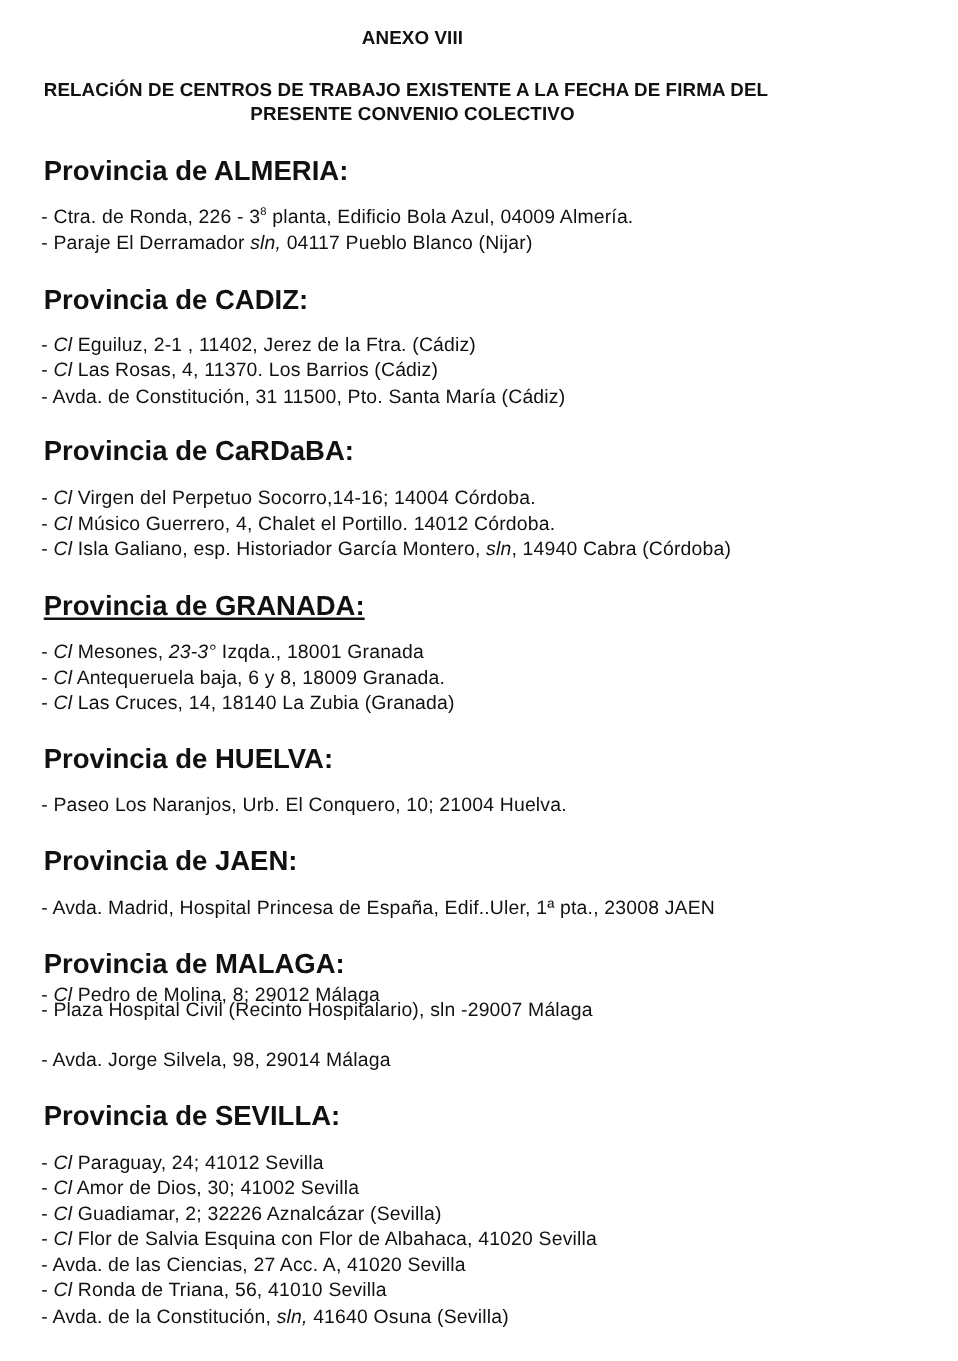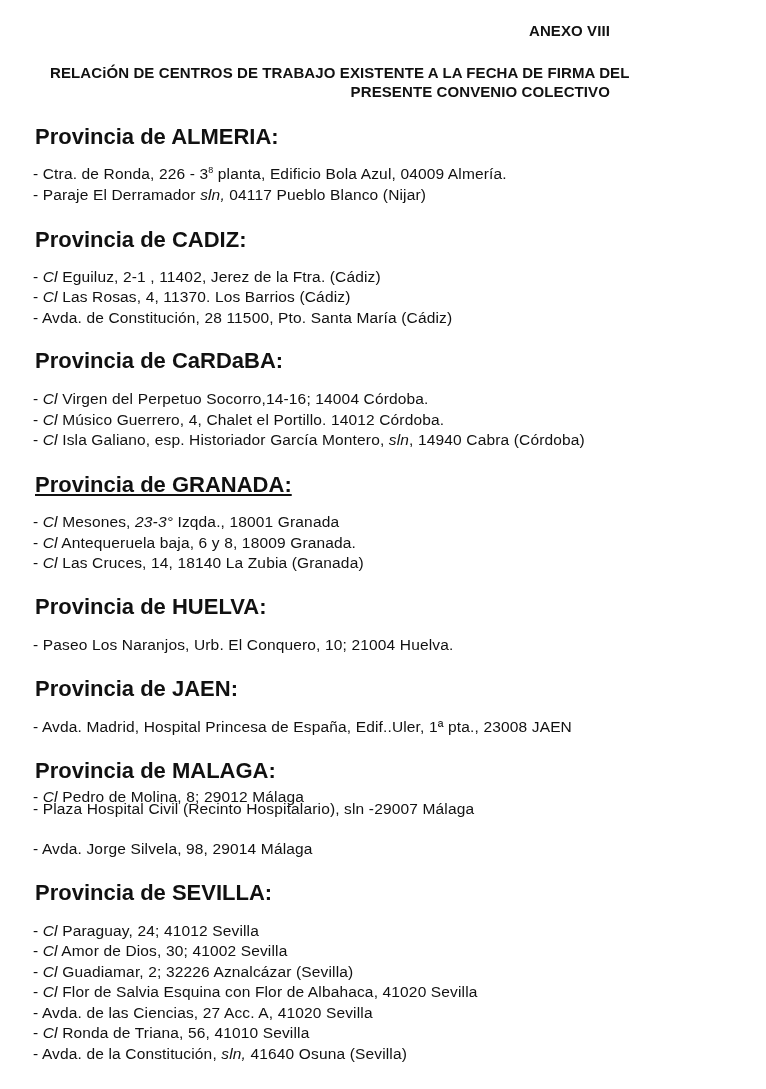--- a/index.html
+++ b/index.html
@@ -1,41 +1,41 @@
 <!DOCTYPE html>
 <html><head>
   <meta charset="utf-8">
   <style>
     html, body { margin: 0; padding: 0; background: #ffffff; }
     body { width: 766px; height: 1089px; position: relative; overflow: hidden;
            font-family: "Liberation Sans", "DejaVu Sans", sans-serif; color: #111; }
     .abs { position: absolute; white-space: nowrap; }
-    .center { left: 0; width: 610px; text-align: right; }
+    .center { left: 0; width: 610px; text-align: center; }
     .title { font-weight: bold; font-size: 15px; letter-spacing: 0.1px; }
     .prov { left: 35px; font-weight: bold; font-size: 22px; }
     .line { left: 33px; font-size: 15.5px; letter-spacing: 0.15px; text-align: right; }
     i { font-style: italic; }
     sup { font-size: 9px; vertical-align: super; line-height: 0; }
   </style>
 </head>
 <body>
 
 <div>
   <div class="abs center title" style="top:22px; padding-left:50px; box-sizing:border-box;">ANEXO VIII</div>
-  <div class="abs center title" style="top:64px; padding-left:50px; box-sizing:border-box;">RELACiÓN DE CENTROS DE TRABAJO EXISTENTE A LA FECHA DE FIRMA DEL</div>
+  <div class="abs center title" style="top:64px; padding-left:35px; box-sizing:border-box;">RELACiÓN DE CENTROS DE TRABAJO EXISTENTE A LA FECHA DE FIRMA DEL</div>
   <div class="abs center title" style="top:83px; padding-left:50px; box-sizing:border-box;">PRESENTE CONVENIO COLECTIVO</div>
 
   <div class="abs prov" style="top:124px;">Provincia de ALMERIA:</div>
   <div class="abs line" style="top:165px;"><span>- Ctra. de Ronda, 226 -  3</span><sup>8</sup><span> planta, Edificio Bola Azul, 04009 Almería.</span></div>
   <div class="abs line" style="top:186px;"><span>- Paraje El Derramador </span><i>sln,</i><span> 04117 Pueblo Blanco (Nijar)</span></div>
 
   <div class="abs prov" style="top:227px;">Provincia de CADIZ:</div>
   <div class="abs line" style="top:268px;"><span>- </span><i>Cl</i><span> Eguiluz, 2-1 , 11402, Jerez de la Ftra. (Cádiz)</span></div>
   <div class="abs line" style="top:288px;"><span>- </span><i>Cl</i><span> Las Rosas, 4,  11370. Los Barrios (Cádiz)</span></div>
-  <div class="abs line" style="top:309px;"><span>- Avda. de Constitución, 28  11500, Pto. Santa María (Cádiz)</span></div>
+  <div class="abs line" style="top:309px;"><span>- Avda. de Constitución, 31  11500, Pto. Santa María (Cádiz)</span></div>
 
   <div class="abs prov" style="top:348px;">Provincia de CaRDaBA:</div>
   <div class="abs line" style="top:390px;"><span>- </span><i>Cl</i><span> Virgen del Perpetuo Socorro,14-16; 14004 Córdoba.</span></div>
   <div class="abs line" style="top:411px;"><span>- </span><i>Cl</i><span> Músico  Guerrero, 4, Chalet el Portillo. 14012 Córdoba.</span></div>
   <div class="abs line" style="top:431px;"><span>- </span><i>Cl</i><span> Isla Galiano, esp. Historiador García Montero, </span><i>sln</i><span>,  14940 Cabra (Córdoba)</span></div>
 
   <div class="abs prov" style="top:472px;text-decoration:underline;">Provincia de GRANADA:</div>
   <div class="abs line" style="top:513px;"><span>- </span><i>Cl</i><span> Mesones, </span><i>23-3°</i><span> Izqda.,  18001 Granada</span></div>
   <div class="abs line" style="top:534px;"><span>- </span><i>Cl</i><span> Antequeruela baja, 6 y 8,  18009 Granada.</span></div>
   <div class="abs line" style="top:554px;"><span>- </span><i>Cl</i><span> Las Cruces, 14,   18140 La Zubia (Granada)</span></div>

